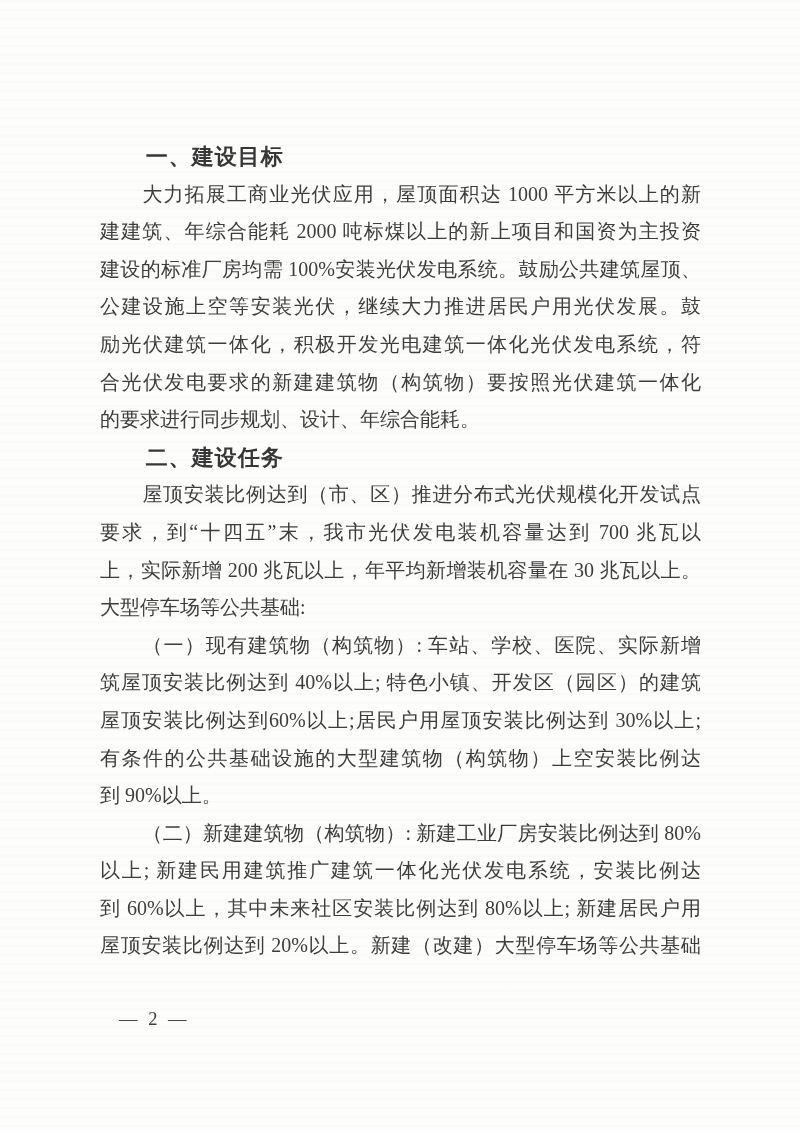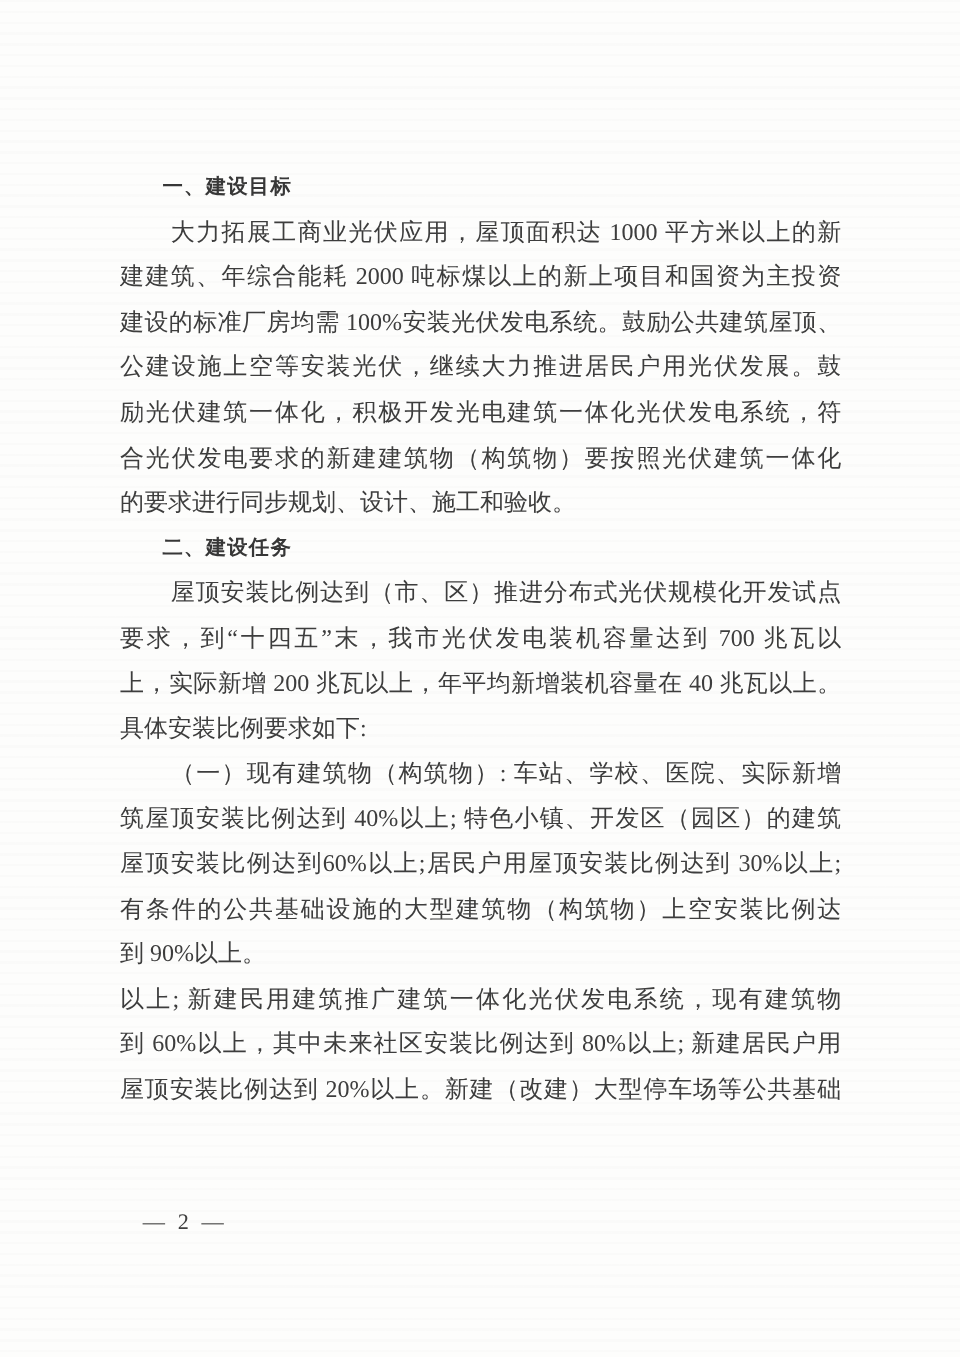--- a/index.html
+++ b/index.html
@@ -37,21 +37,21 @@
     white-space: normal;
   }
   .line.indent { text-indent: 2.12em; }
   .line.endline { text-align-last: left; }
   .heading {
     height: 37.6px;
     line-height: 37.6px;
     text-indent: 2.08em;
     font-family: "DejaVu Sans", "Liberation Sans", sans-serif;
     font-weight: 700;
-    font-size: 17px;
+    font-size: 22px;
     letter-spacing: 1px;
     color: #373737;
   }
   .pagenum {
     position: absolute;
     left: 119px;
     top: 1009px;
     font-size: 18.5px;
     letter-spacing: 3px;
     color: #3f3f3f;
@@ -62,29 +62,30 @@
 
 <div class="page">
   <div class="doc">
       <div class="heading">一、建设目标</div>
       <div class="line indent">大力拓展工商业光伏应用，屋顶面积达 1000 平方米以上的新</div>
       <div class="line">建建筑、年综合能耗 2000 吨标煤以上的新上项目和国资为主投资</div>
       <div class="line">建设的标准厂房均需 100%安装光伏发电系统。鼓励公共建筑屋顶、</div>
       <div class="line">公建设施上空等安装光伏，继续大力推进居民户用光伏发展。鼓</div>
       <div class="line">励光伏建筑一体化，积极开发光电建筑一体化光伏发电系统，符</div>
       <div class="line">合光伏发电要求的新建建筑物（构筑物）要按照光伏建筑一体化</div>
-      <div class="line endline">的要求进行同步规划、设计、施工和验收。</div>
+      <div class="line endline">的要求进行同步规划、设计、年综合能耗。</div>
       <div class="heading">二、建设任务</div>
       <div class="line indent">屋顶安装比例达到（市、区）推进分布式光伏规模化开发试点</div>
       <div class="line">要求，到“十四五”末，我市光伏发电装机容量达到 700 兆瓦以</div>
-      <div class="line">上，实际新增 200 兆瓦以上，年平均新增装机容量在 40 兆瓦以上。</div>
-      <div class="line endline">具体安装比例要求如下:</div>
+      <div class="line">上，实际新增 200 兆瓦以上，年平均新增装机容量在 30 兆瓦以上。</div>
+      <div class="line endline">大型停车场等公共基础:</div>
       <div class="line indent">（一）现有建筑物（构筑物）: 车站、学校、医院、实际新增</div>
       <div class="line">筑屋顶安装比例达到 40%以上; 特色小镇、开发区（园区）的建筑</div>
       <div class="line">屋顶安装比例达到60%以上;居民户用屋顶安装比例达到 30%以上;</div>
       <div class="line">有条件的公共基础设施的大型建筑物（构筑物）上空安装比例达</div>
       <div class="line endline">到 90%以上。</div>
-      <div class="line">以上; 新建民用建筑推广建筑一体化光伏发电系统，现有建筑物</div>
+      <div class="line indent">（二）新建建筑物（构筑物）: 新建工业厂房安装比例达到 80%</div>
+      <div class="line">以上; 新建民用建筑推广建筑一体化光伏发电系统，安装比例达</div>
       <div class="line">到 60%以上，其中未来社区安装比例达到 80%以上; 新建居民户用</div>
       <div class="line">屋顶安装比例达到 20%以上。新建（改建）大型停车场等公共基础</div>
     </div>
   <div class="pagenum">— 2 —</div>
 </div>
 
 </body></html>

